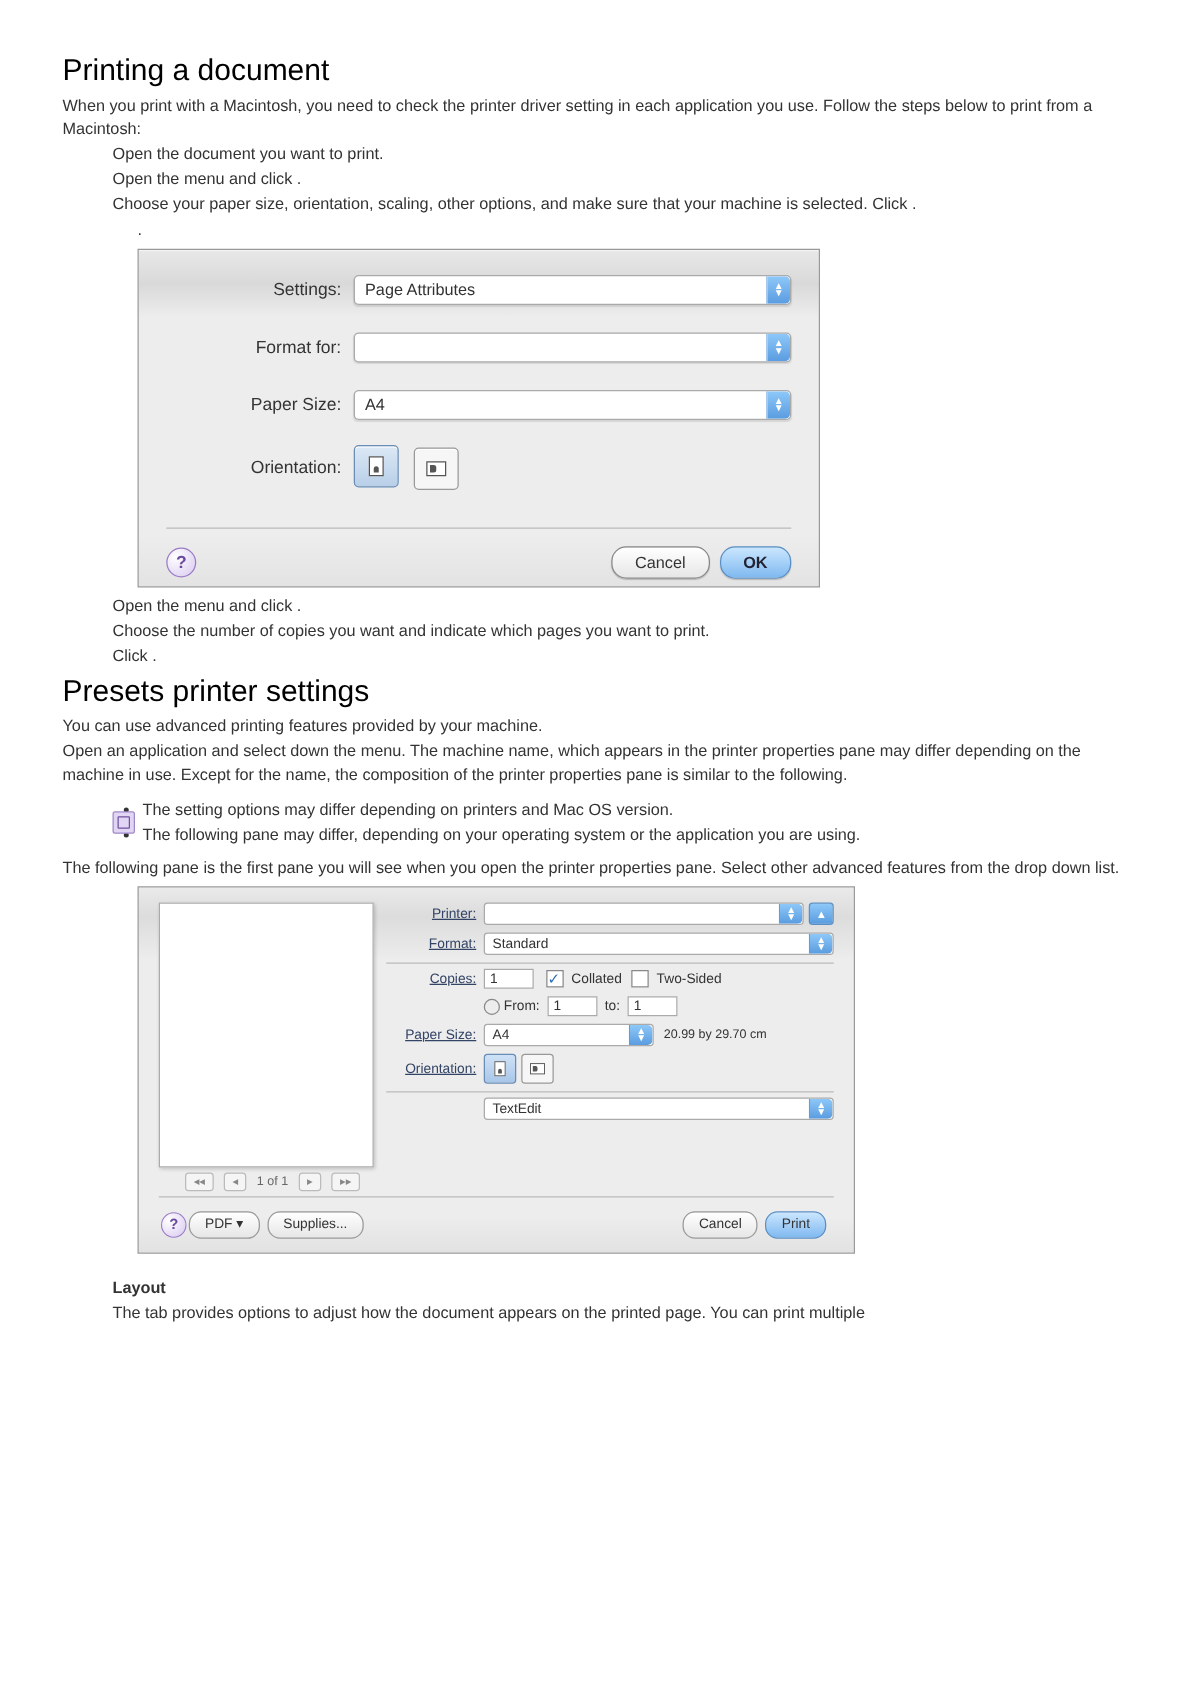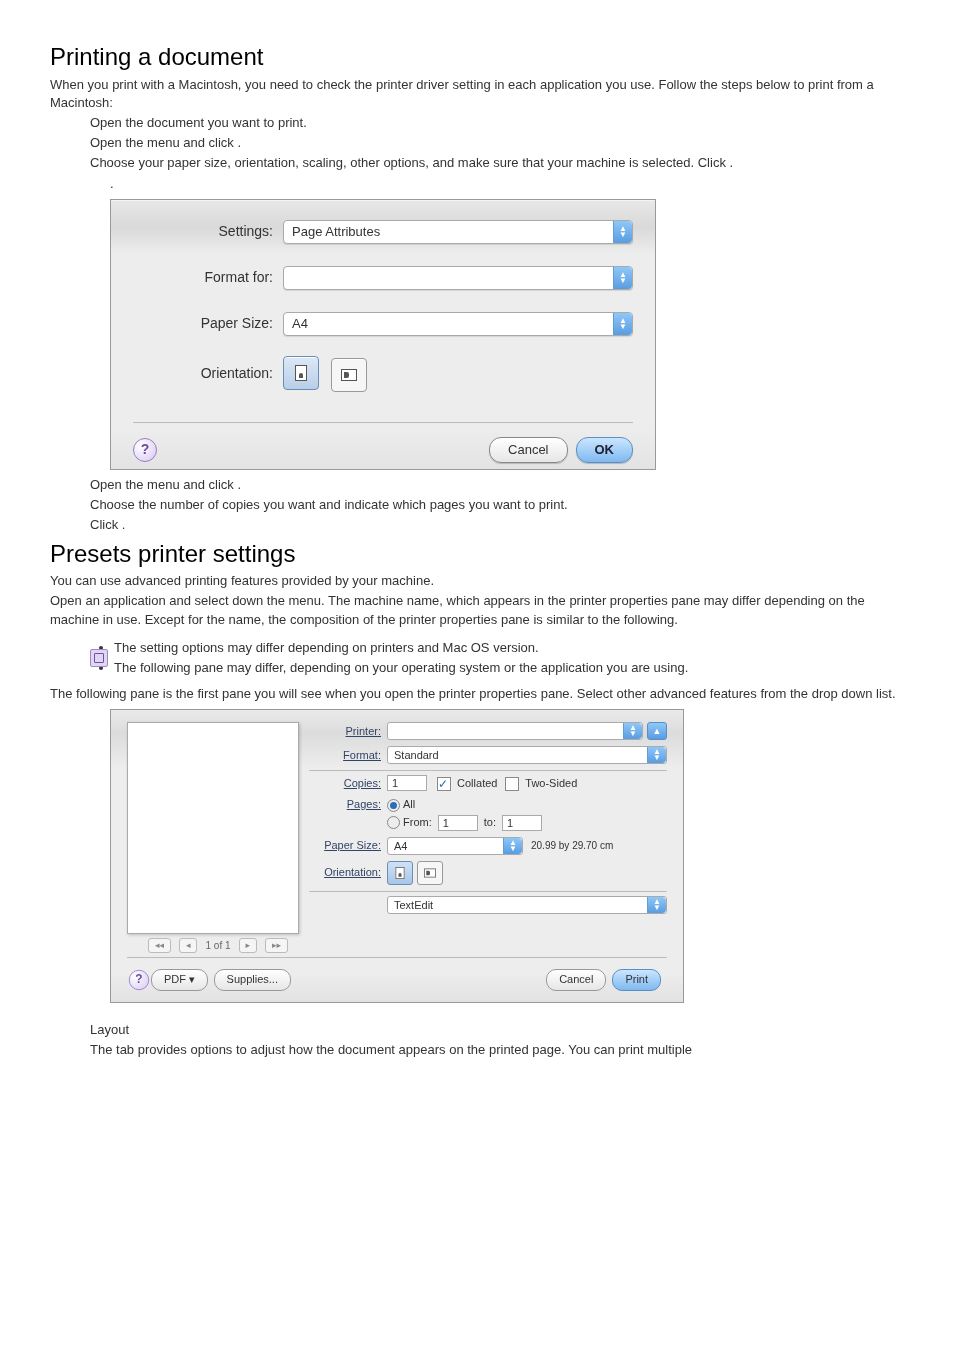--- a/index.html
+++ b/index.html
@@ -342,21 +342,21 @@
     background: linear-gradient(#cbe6ff,#7fb9f0);
     border-color: #5a8fc5;
   }
   .sub {
     font-size: 13px;
     color: #444;
     margin-left: 150px;
     margin-top: -18px;
     margin-bottom: 18px;
   }
-  .bold { font-weight: normal; }
+  .bold { font-weight: bold; }
   .layout-heading {
     margin-left: 40px;
     margin-top: 18px;
   }
 </style>
 </head>
 <body>
 
 <h1>Printing a document</h1>
 <p>When you print with a Macintosh, you need to check the printer driver setting in each application you use. Follow the steps below to print from a Macintosh:</p>
@@ -470,25 +470,20 @@
         <div class="input-sm">1</div>
         <span style="margin-left:10px;">
           <span class="checkbox checked"></span>
           <span>Collated</span>
         </span>
         <span style="margin-left:8px;">
           <span class="checkbox"></span>
           <span>Two-Sided</span>
         </span>
       </div>
-      <div class="srow" style="margin-bottom:2px;">
-        <div class="slabel">Pages:</div>
-        <span class="radio checked"></span>
-        <span>All</span>
-      </div>
       <div class="srow">
         <div class="slabel"></div>
         <span class="radio"></span>
         <span>From:</span>
         <div class="input-sm" style="margin:0 6px;">1</div>
         <span>to:</span>
         <div class="input-sm" style="margin-left:6px;">1</div>
       </div>
       <div class="srow">
         <div class="slabel">Paper Size:</div>

